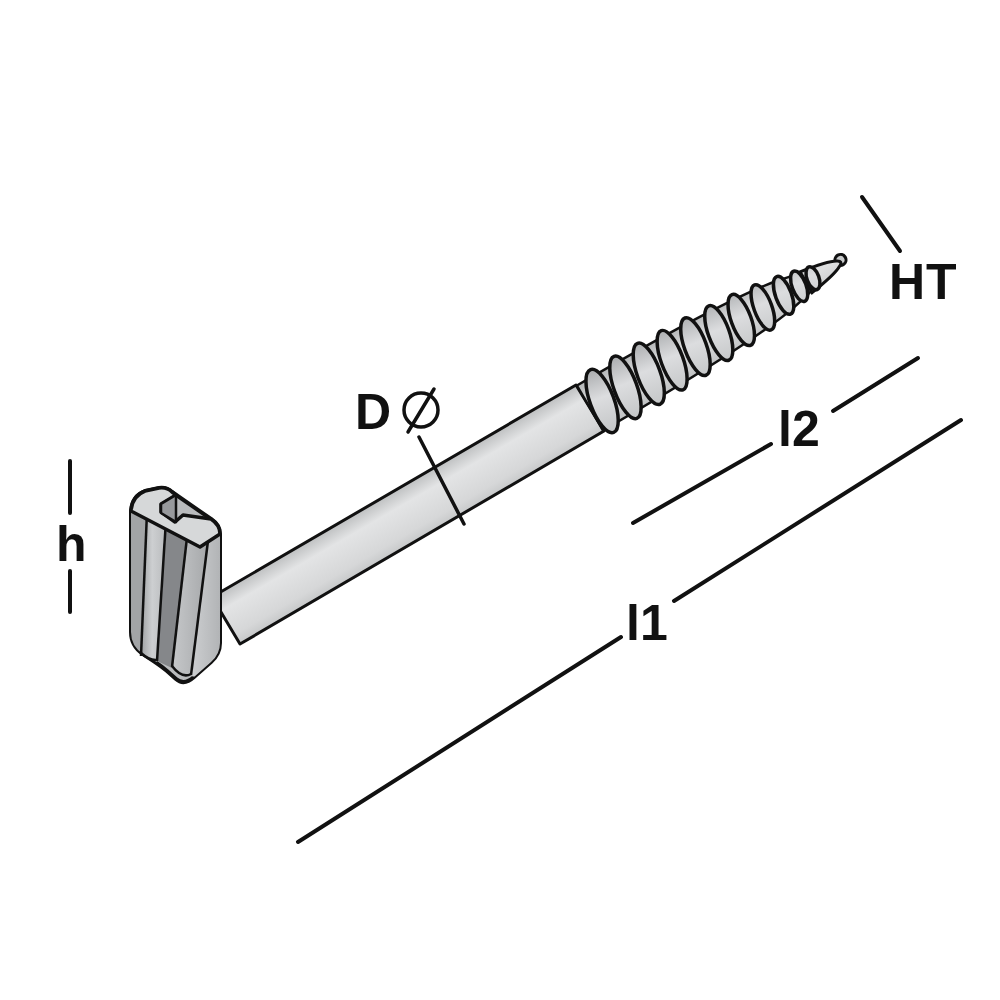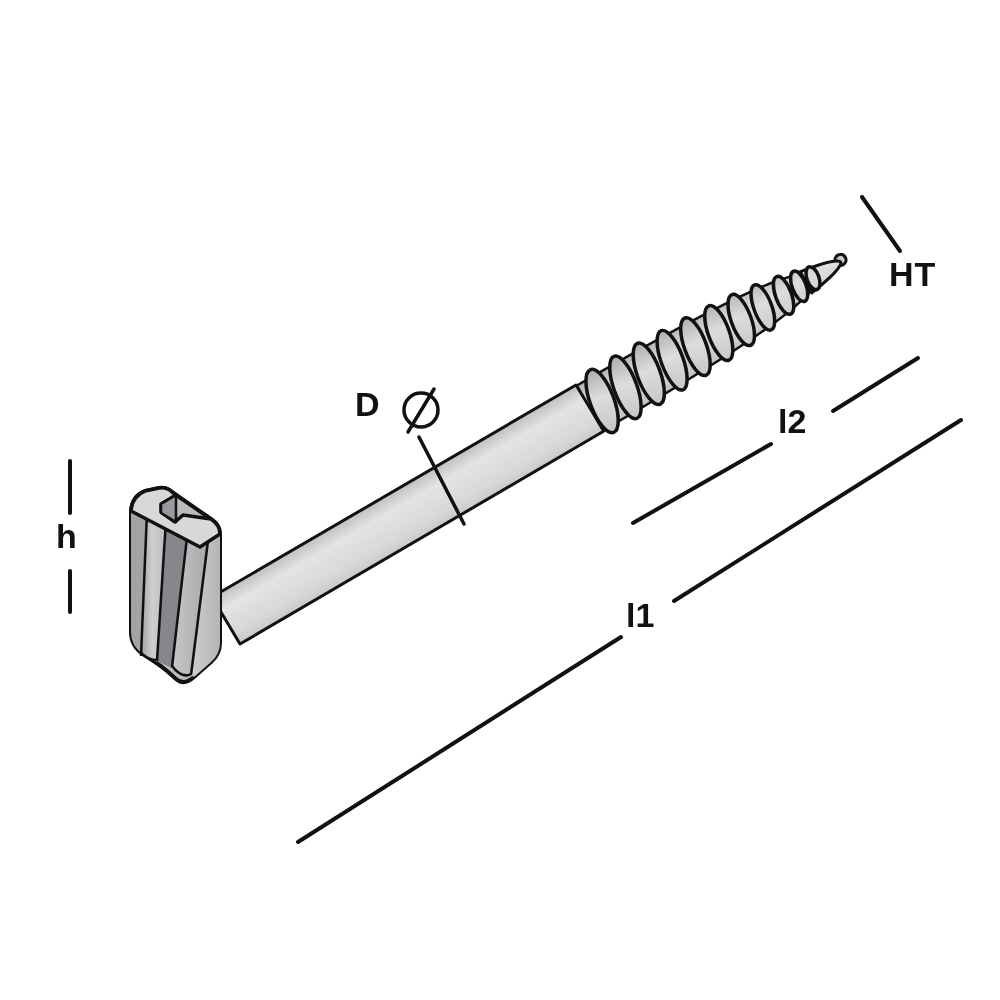--- a/index.html
+++ b/index.html
@@ -8,21 +8,21 @@
     width:1000px;height:1000px;
     background:#ffffff;
     overflow:hidden;
     font-family:"Liberation Sans", sans-serif;
   }
   #drawing{position:absolute;left:0;top:0;}
   .dim-label{
     position:absolute;
     color:#111111;
     font-weight:bold;
-    font-size:34px;
+    font-size:50px;
     line-height:1;
     letter-spacing:0px;
     white-space:nowrap;
     user-select:none;
   }
   #label-h  {left:56px;  top:519px;}
   #label-D  {left:355px; top:387px;}
   #label-HT {left:889px; top:257px; letter-spacing:1px;}
   #label-l2 {left:778px; top:404px;}
   #label-l1 {left:626px; top:598px;text-align:center;}

